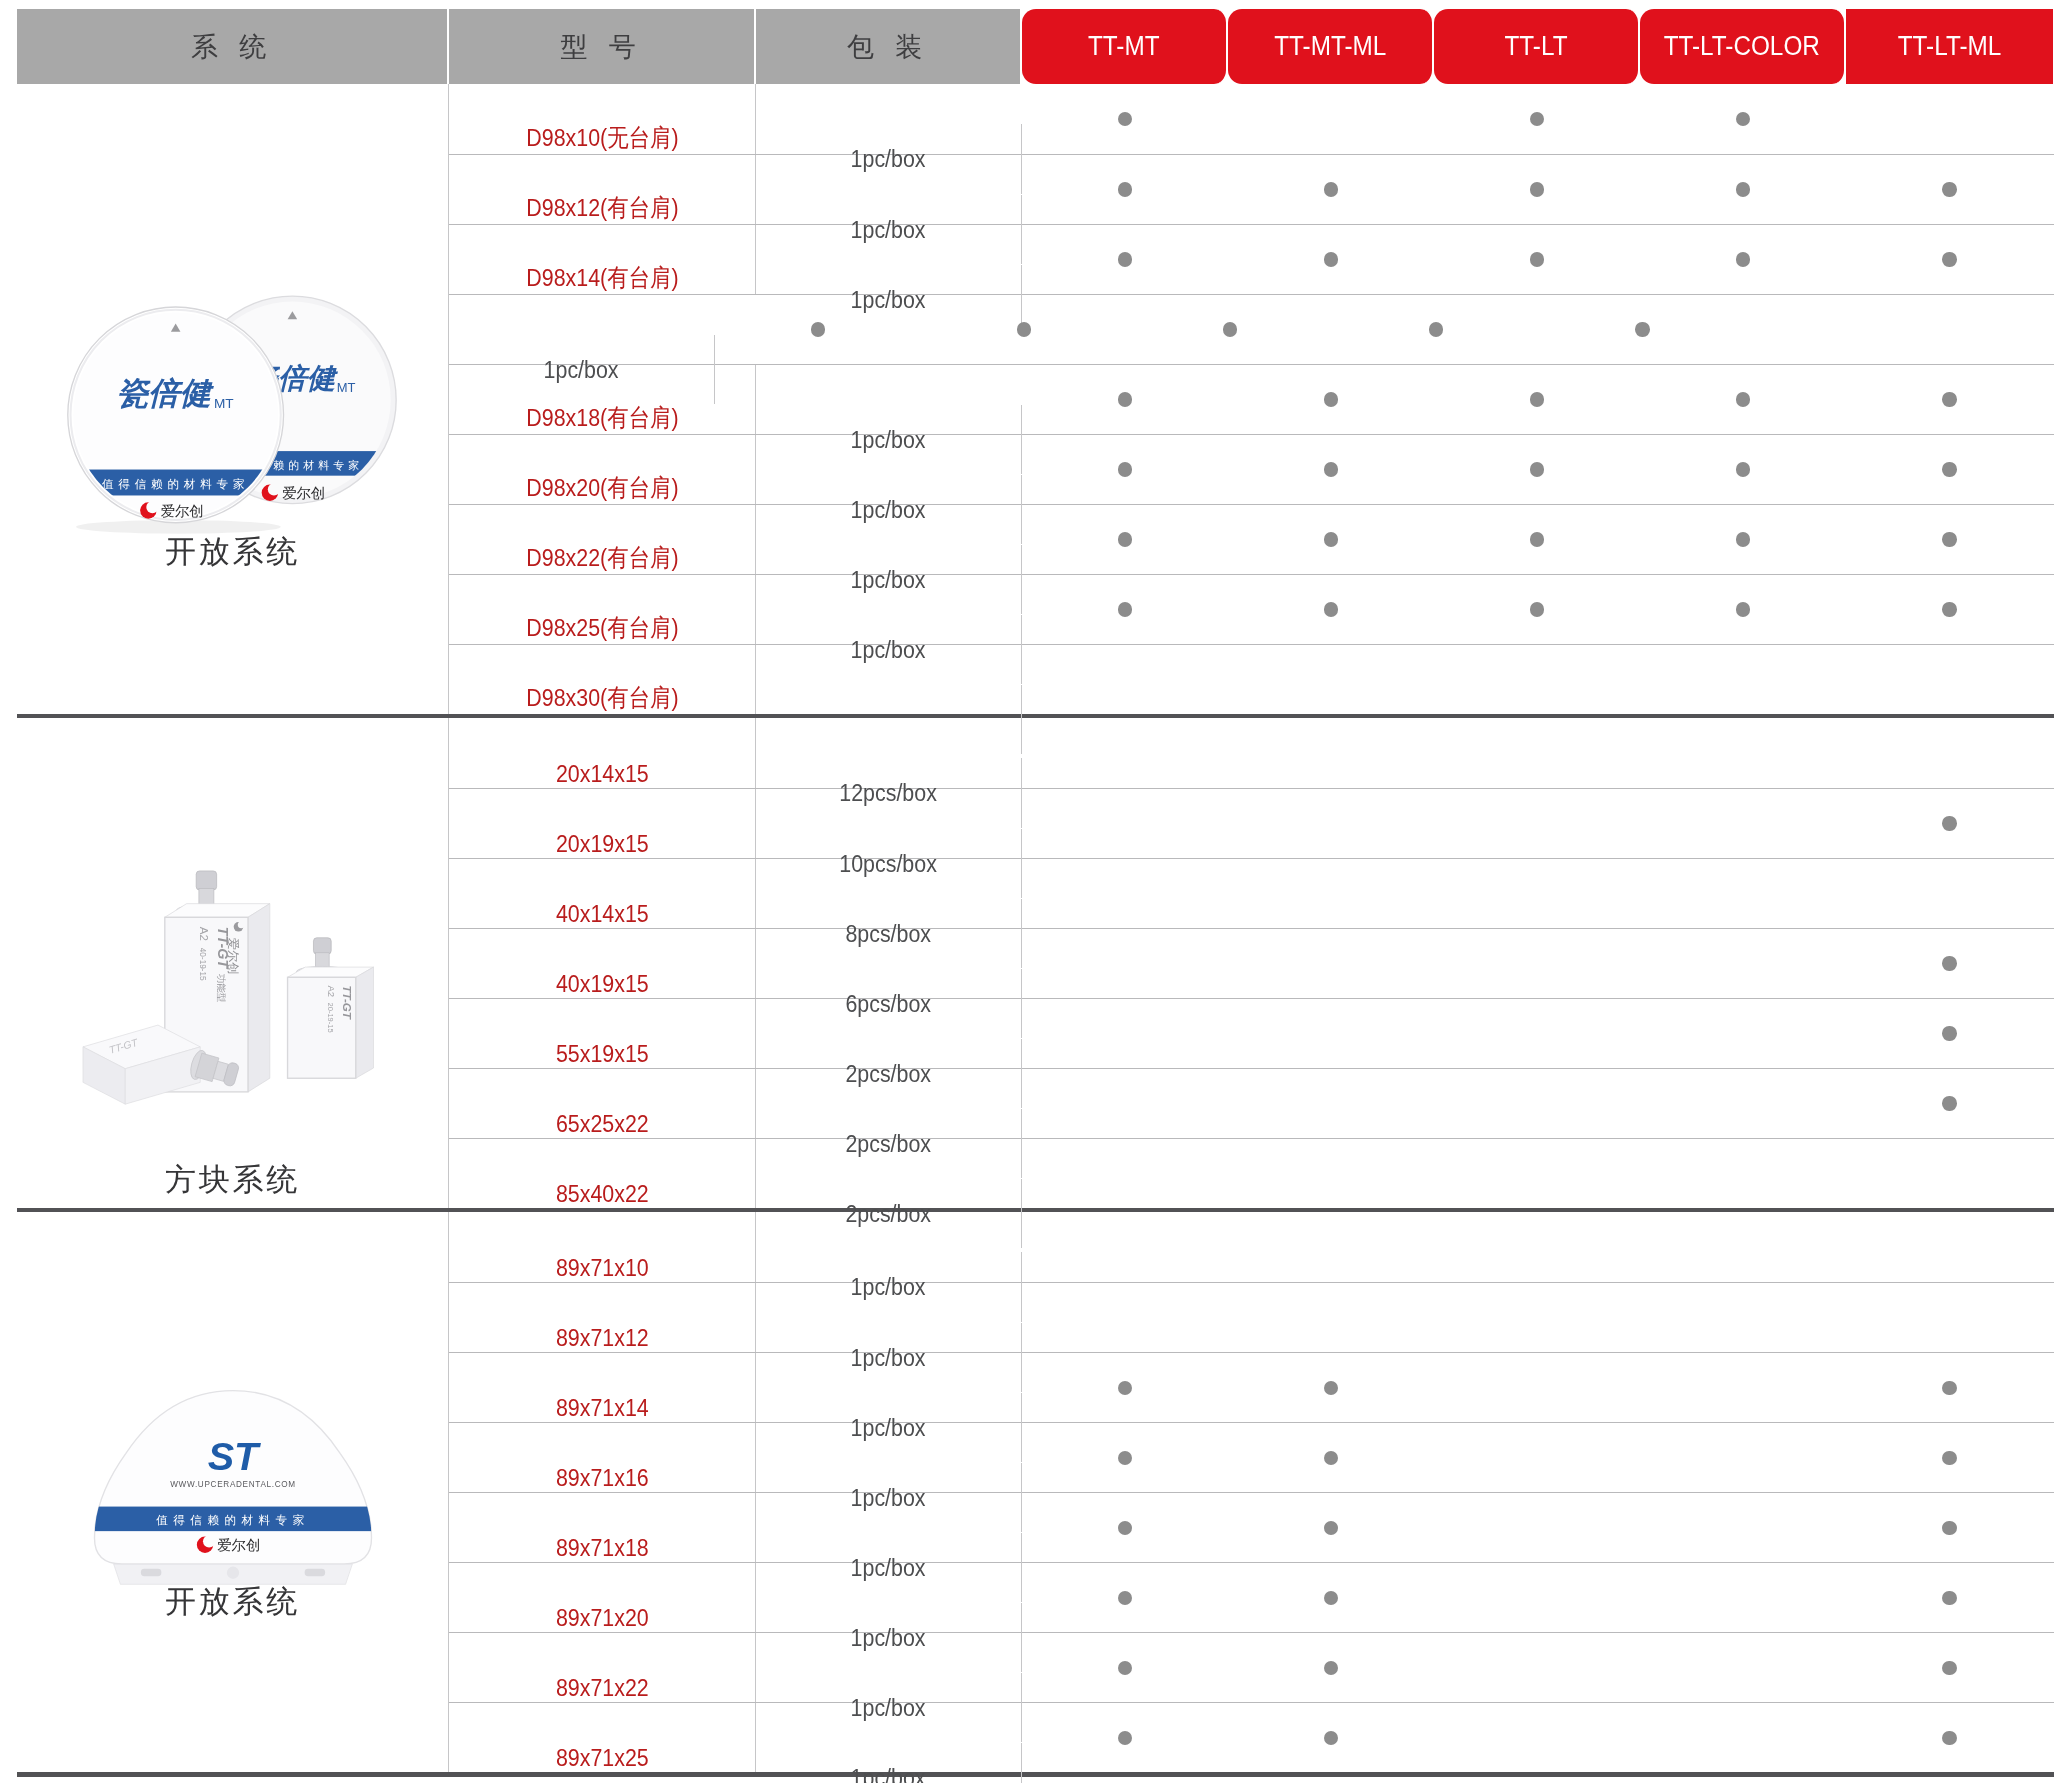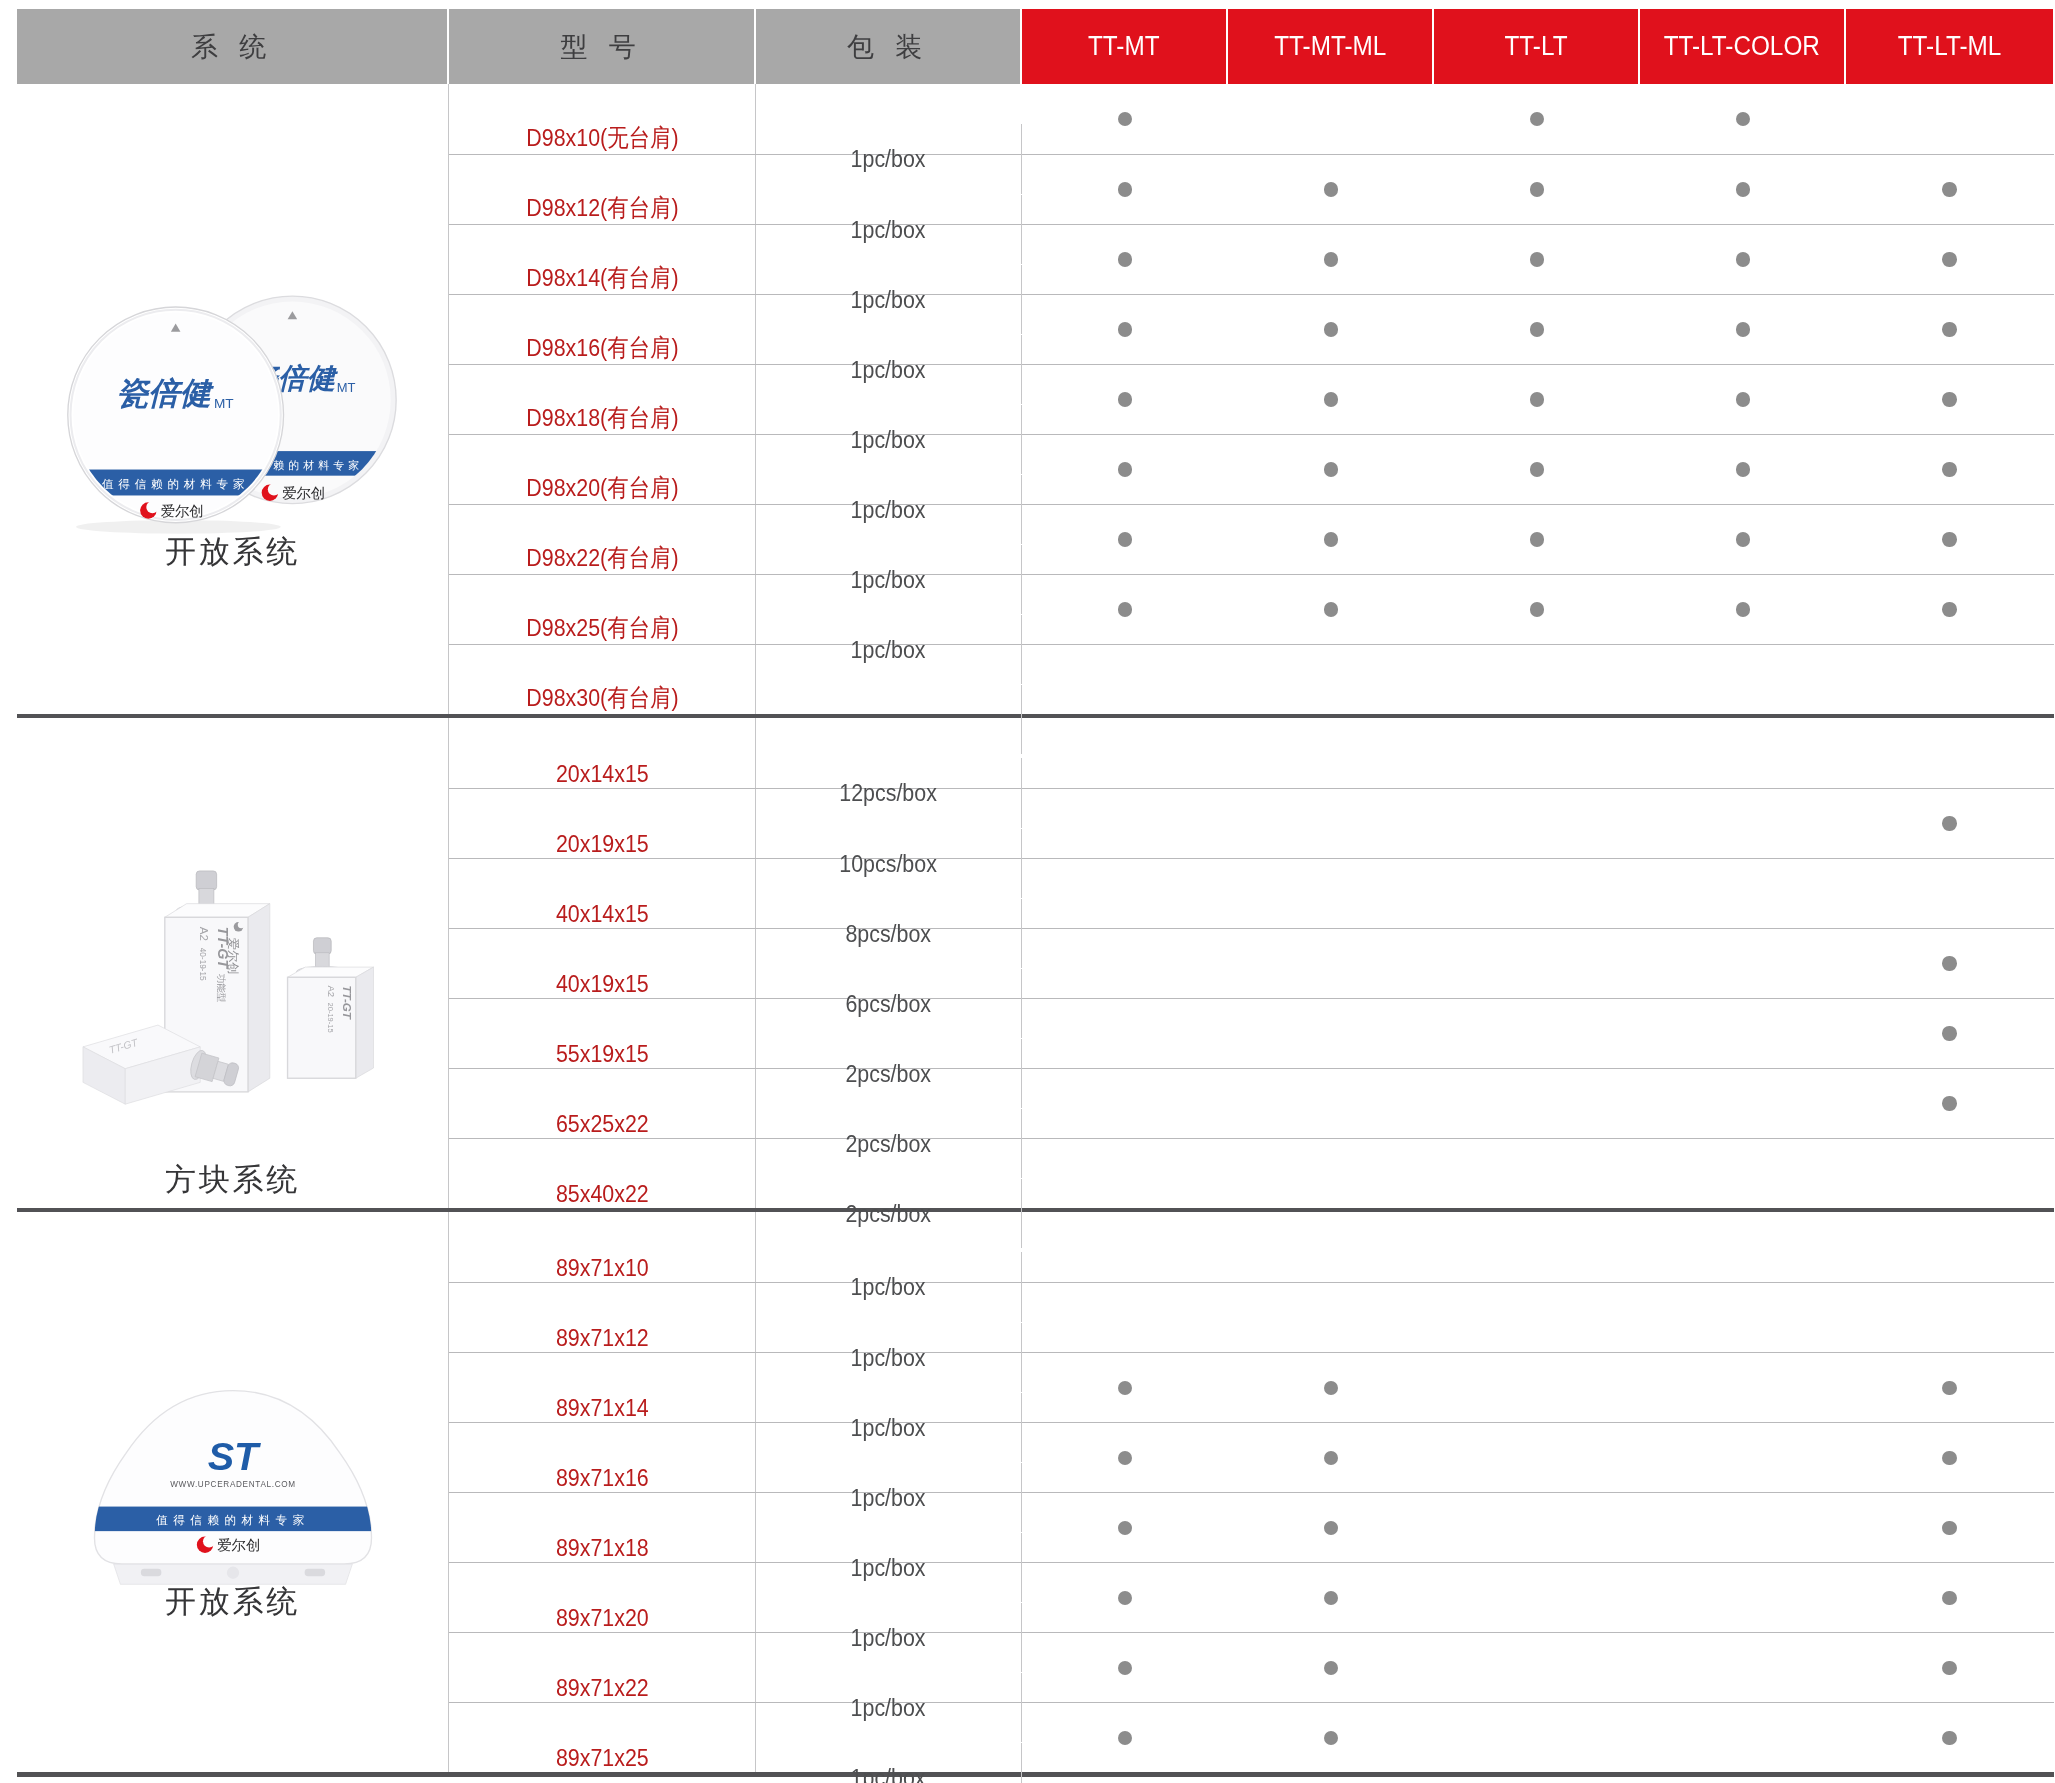--- a/index.html
+++ b/index.html
@@ -8,21 +8,21 @@
   .spec-table{position:absolute;left:17px;top:9px;width:2037px;}
 
   
   .thead{display:flex;height:75px;}
   .hcell{box-sizing:border-box;display:flex;align-items:center;justify-content:center;height:75px;}
   .hcell:not(:last-child){border-right:2.7px solid #ffffff;}
   .hgray{background:#A8A8A8;color:#3E3E40;font-size:27px;letter-spacing:6.8px;}
   .hred{background:#E0111C;color:#ffffff;font-size:27px;}
   .hred span{display:inline-block;transform:scaleX(0.9);white-space:nowrap;}
   .c0{flex:0 0 432px;} .c1{flex:0 0 307px;} .c2{flex:0 0 266px;}
-  .c3,.c4,.c5,.c6{flex:0 0 206px;} .c7{flex:0 0 207px;}
+  .c3,.c4,.c5,.c6{flex:0 0 206px;border-radius:14px;} .c7{flex:0 0 207px;}
 
   
   .section{display:flex;}
   .syscell{flex:0 0 432px;position:relative;box-sizing:border-box;border-right:1.4px solid #C6C6C8;}
   .rows{flex:1;}
   .trow{display:flex;height:70px;box-sizing:border-box;}
   .trow.sep{border-top:1.4px solid #B9B9BB;}
   .cell{box-sizing:border-box;display:flex;align-items:center;justify-content:center;height:100%;}
   .model{flex:0 0 307px;border-right:1.4px solid #C6C6C8;font-size:24.6px;color:#b91c1c;align-items:flex-end;}
   .pack{flex:0 0 266px;border-right:1.4px solid #C6C6C8;font-size:24.6px;color:#4D4E50;margin-top:40px;}
@@ -179,23 +179,20 @@
               <span class="dot"></span>
             </div>
             <div class="cell dotcell">
               <span class="dot"></span>
             </div>
             <div class="cell dotcell last">
               <span class="dot"></span>
             </div>
           </div>
           <div class="trow sep">
-            <div class="cell model">
-              <span class="cond">D98x16(有台肩)</span>
-            </div>
             <div class="cell pack">
               <span class="cond">1pc/box</span>
             </div>
             <div class="cell dotcell">
               <span class="dot"></span>
             </div>
             <div class="cell dotcell">
               <span class="dot"></span>
             </div>
             <div class="cell dotcell">

